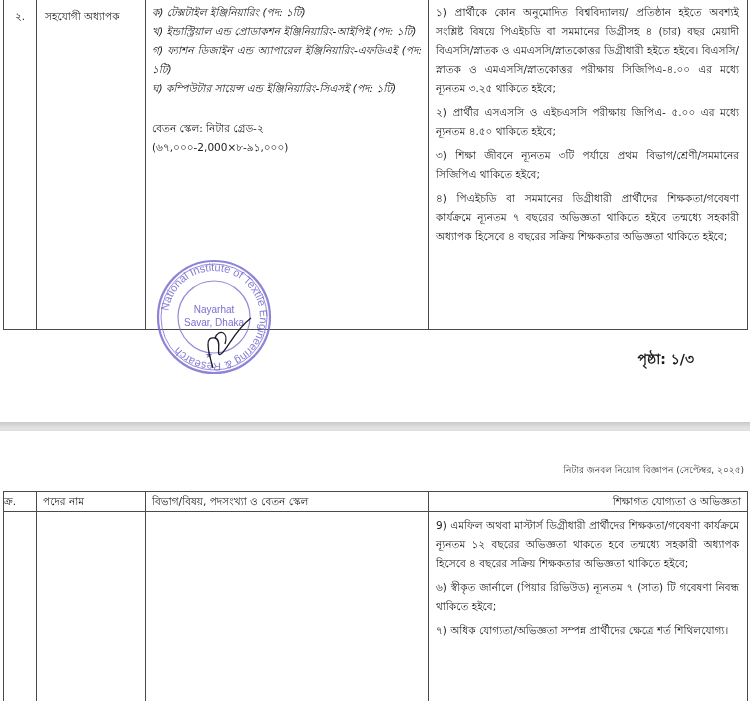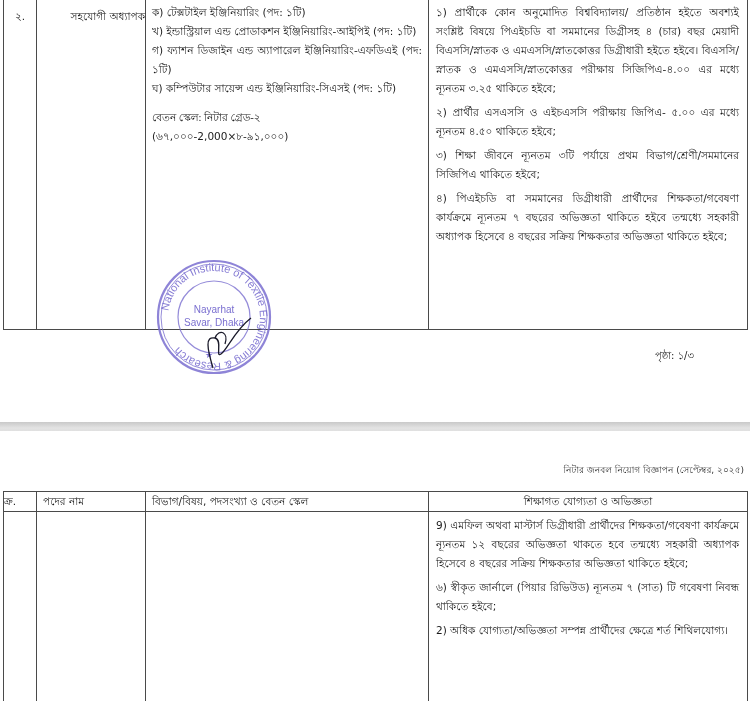--- a/index.html
+++ b/index.html
@@ -17,40 +17,40 @@
 
   table.tbl { position: absolute; border-collapse: collapse; table-layout: fixed; }
   table.tbl td, table.tbl th {
     border: 1px solid #4a4a4a; vertical-align: top; font-weight: normal;
     font-size: 10.5px; line-height: 19px;
   }
 
   .t1 { left: 3px; top: -2px; width: 744px; }
   .t1 td { height: 331px; }
   .c-no { width: 33px; text-align: center; padding-top: 8px; }
-  .c-name { width: 109px; padding: 8px 0 13px 8px; text-align: right; }
+  .c-name { width: 109px; padding: 8px 0 13px 8px; }
   .c-dept { width: 283px; padding: 4px 6px 0 6px; }
   .c-qual { width: 319px; padding: 4px 8px 0 7px; }
 
-  .dept-line { text-align: justify; text-align-last: left; }
+  .dept-line { text-align: justify; text-align-last: left; font-style: italic; }
   .dept-block { margin-bottom: 0; }
-  .pay { margin-top: 10px; font-family: Liberation Serif, serif; }
+  .pay { margin-top: 21px; }
 
   .qual-item { text-align: justify; margin-bottom: 5px; }
   .qual-item.last { margin-bottom: 0; }
 
-  .page-num { position: absolute; right: 56px; top: 348px; font-size: 10px; }
+  .page-num { position: absolute; right: 56px; top: 348px; font-size: 14px; font-weight: bold; }
   .running-head { position: absolute; right: 6px; top: 32px; font-size: 9px; color: #333; }
 
   .t2 { left: 3px; top: 60px; width: 744px; }
   .t2 th { height: 20px; line-height: 18px; padding: 0 6px; text-align: left; font-size: 10.5px; }
   .t2 th.h-no { width: 33px; text-align: left; padding: 0; }
   .t2 th.h-name { width: 109px; }
   .t2 th.h-dept { width: 283px; margin-left: 43px; }
-  .t2 th.h-qual { width: 319px; text-align: center; margin-top: 48px; }
+  .t2 th.h-qual { width: 319px; text-align: right; margin-top: 48px; }
   .t2 td.body { height: 200px; padding: 4px 8px 0 7px; }
 
   .stamp { position: absolute; left: 155px; top: 258px; width: 118px; height: 118px; }
 </style>
 </head>
 <body>
 
 <div class="page page-1">
   <table class="tbl t1">
     <tbody>
@@ -106,18 +106,18 @@
       <th class="h-dept">বিভাগ/বিষয়, পদসংখ্যা ও বেতন স্কেল</th>
       <th class="h-qual">শিক্ষাগত যোগ্যতা ও অভিজ্ঞতা</th>
     </tr>
     <tr>
       <td></td>
       <td></td>
       <td></td>
       <td class="body">
         <div class="qual-item">9) এমফিল অথবা মাস্টার্স ডিগ্রীধারী প্রার্থীদের শিক্ষকতা/গবেষণা কার্যক্রমে ন্যূনতম ১২ বছরের অভিজ্ঞতা থাকতে হবে তন্মধ্যে সহকারী অধ্যাপক হিসেবে ৪ বছরের সক্রিয় শিক্ষকতার অভিজ্ঞতা থাকিতে হইবে;</div>
         <div class="qual-item">৬) স্বীকৃত জার্নালে (পিয়ার রিভিউড) ন্যূনতম ৭ (সাত) টি গবেষণা নিবন্ধ থাকিতে হইবে;</div>
-        <div class="qual-item last">2) অধিক যোগ্যতা/অভিজ্ঞতা সম্পন্ন প্রার্থীদের ক্ষেত্রে শর্ত শিথিলযোগ্য।</div>
+        <div class="qual-item last">৭) অধিক যোগ্যতা/অভিজ্ঞতা সম্পন্ন প্রার্থীদের ক্ষেত্রে শর্ত শিথিলযোগ্য।</div>
       </td>
     </tr>
   </tbody>
     </table>
 </div>
 
 </body></html>

